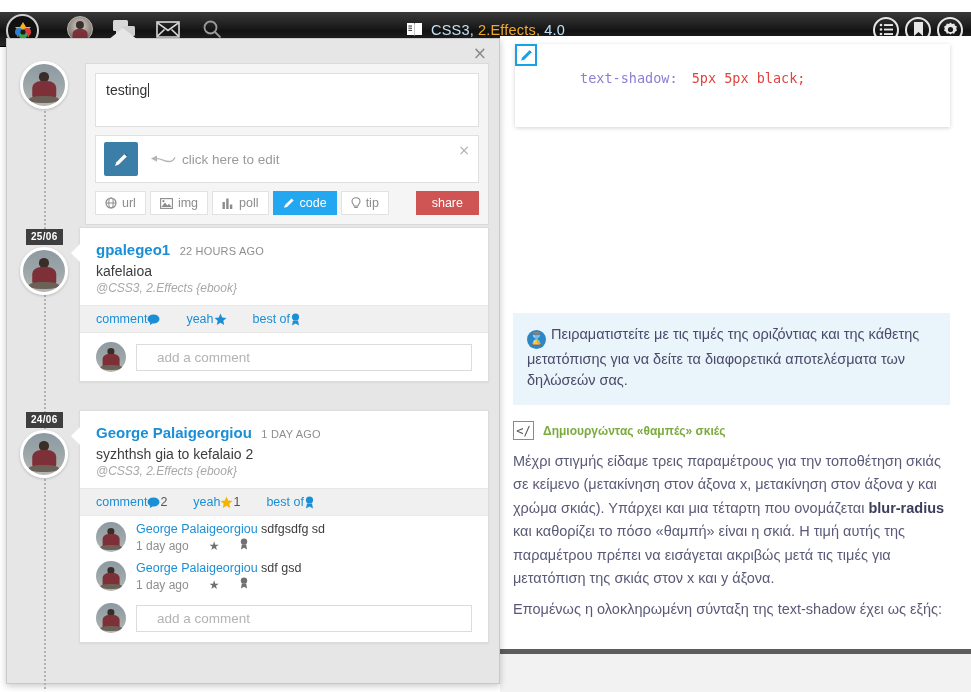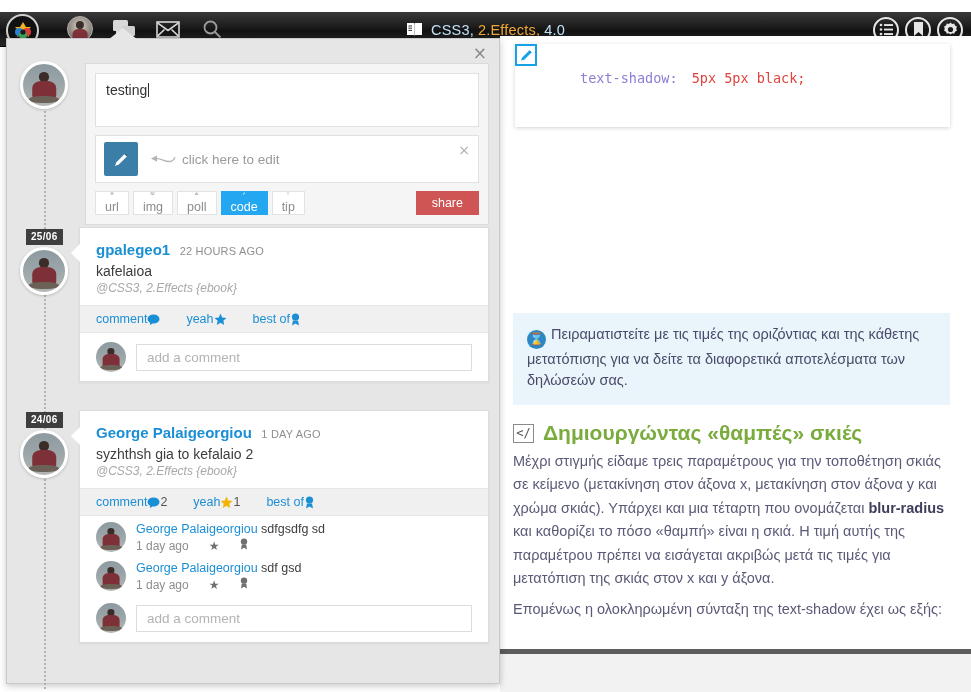--- a/index.html
+++ b/index.html
@@ -124,21 +124,21 @@
     width: 34px; height: 34px; background: #3b7ea8; display: flex;
     align-items: center; justify-content: center; color: #fff; border-radius: 2px;
   }
   .attach-hint { margin-left: 12px; color: #9a9a9a; font-size: 13.5px; display:flex; align-items:center; gap:6px;}
   .attach-close { position: absolute; right: 8px; top: 6px; color: #aeaeae; font-size: 14px; cursor: pointer;
                   font-family:"DejaVu Sans",sans-serif; }
   .tools { margin-top: 8px; display: flex; align-items: center; gap: 0; }
   .tool {
     height: 24px; padding: 0 9px; background: #fff; border: 1px solid #e2e2e2;
     display: flex; align-items: center; gap: 5px; font-size: 12.5px; color: #8c8c8c;
-    margin-right: 4px; cursor: pointer; flex-direction: column;
+    margin-right: 4px; cursor: pointer;
   }
   .tool.active { background: #22a7f0; border-color: #22a7f0; color: #fff; }
   .share-btn {
     margin-left: auto; background: #cf5454; color: #fff; border: none;
     height: 24px; padding: 0 16px; font-size: 12.5px; cursor: pointer;
     font-family: "Liberation Sans", sans-serif;
   }
 
   
   .post {
@@ -158,21 +158,21 @@
   .post-actions {
     background: #f0f0f0; border-top: 1px solid #e8e8e8; border-bottom: 1px solid #e8e8e8;
     padding: 6px 16px; display: flex; gap: 26px; font-size: 12.5px; color: #1b8fd6;
   }
   .act { display: flex; align-items: center; cursor: pointer; }
   .act .cnt { color: #555; }
   .comment-row { display: flex; align-items: center; padding: 9px 16px; gap: 10px; }
   .sm-avatar { width: 30px; height: 30px; border-radius: 50%; flex: none; }
   .comment-input {
     flex: 1; height: 27px; border: 1px solid #dcdcdc; background: #fff;
-    font-size: 13.5px; color: #b3b3b3; padding: 0 10px; display: flex; align-items: center;
+    font-size: 13.5px; color: #b3b3b3; padding: 0 20px; display: flex; align-items: center;
   }
   .reply-row { display: flex; padding: 6px 16px 2px; gap: 10px; }
   .reply-main { flex: 1; }
   .reply-line1 { font-size: 12.5px; color: #3d3d3d; }
   .reply-line1 .who { color: #1b8fd6; }
   .reply-line2 { font-size: 12px; color: #8e8e8e; margin-top: 2px; display: flex; align-items: center; gap: 20px; }
   .reply-line2 .ic { color: #707070; font-size: 12px; }
 
   
   .right-pane {
@@ -219,21 +219,21 @@
     font-size: 12px; vertical-align: -4px; margin-right: 5px;
   }
   .sec-head {
     position: absolute; left: 13px; top: 385px; display: flex; align-items: center; gap: 9px;
   }
   .code-sq {
     width: 21px; height: 19px; border: 1px solid #8a8a8a; color: #555;
     display: flex; align-items: center; justify-content: center;
     font-family: "DejaVu Sans Mono", monospace; font-size: 12px; background: #fff;
   }
-  .sec-title { color: #7aab3d; font-weight: bold; font-size: 21px; }
+  .sec-title { color: #7aab3d; font-weight: bold; font-size: 12px; }
   .para {
     position: absolute; left: 13px; width: 442px; font-size: 14.5px;
     color: #5a5a78; line-height: 1.62;
   }
   .para b { color: #3d3d5c; }
   .p1 { top: 414px; }
   .p2 { top: 562px; }
 </style>
 </head>
 <body>

